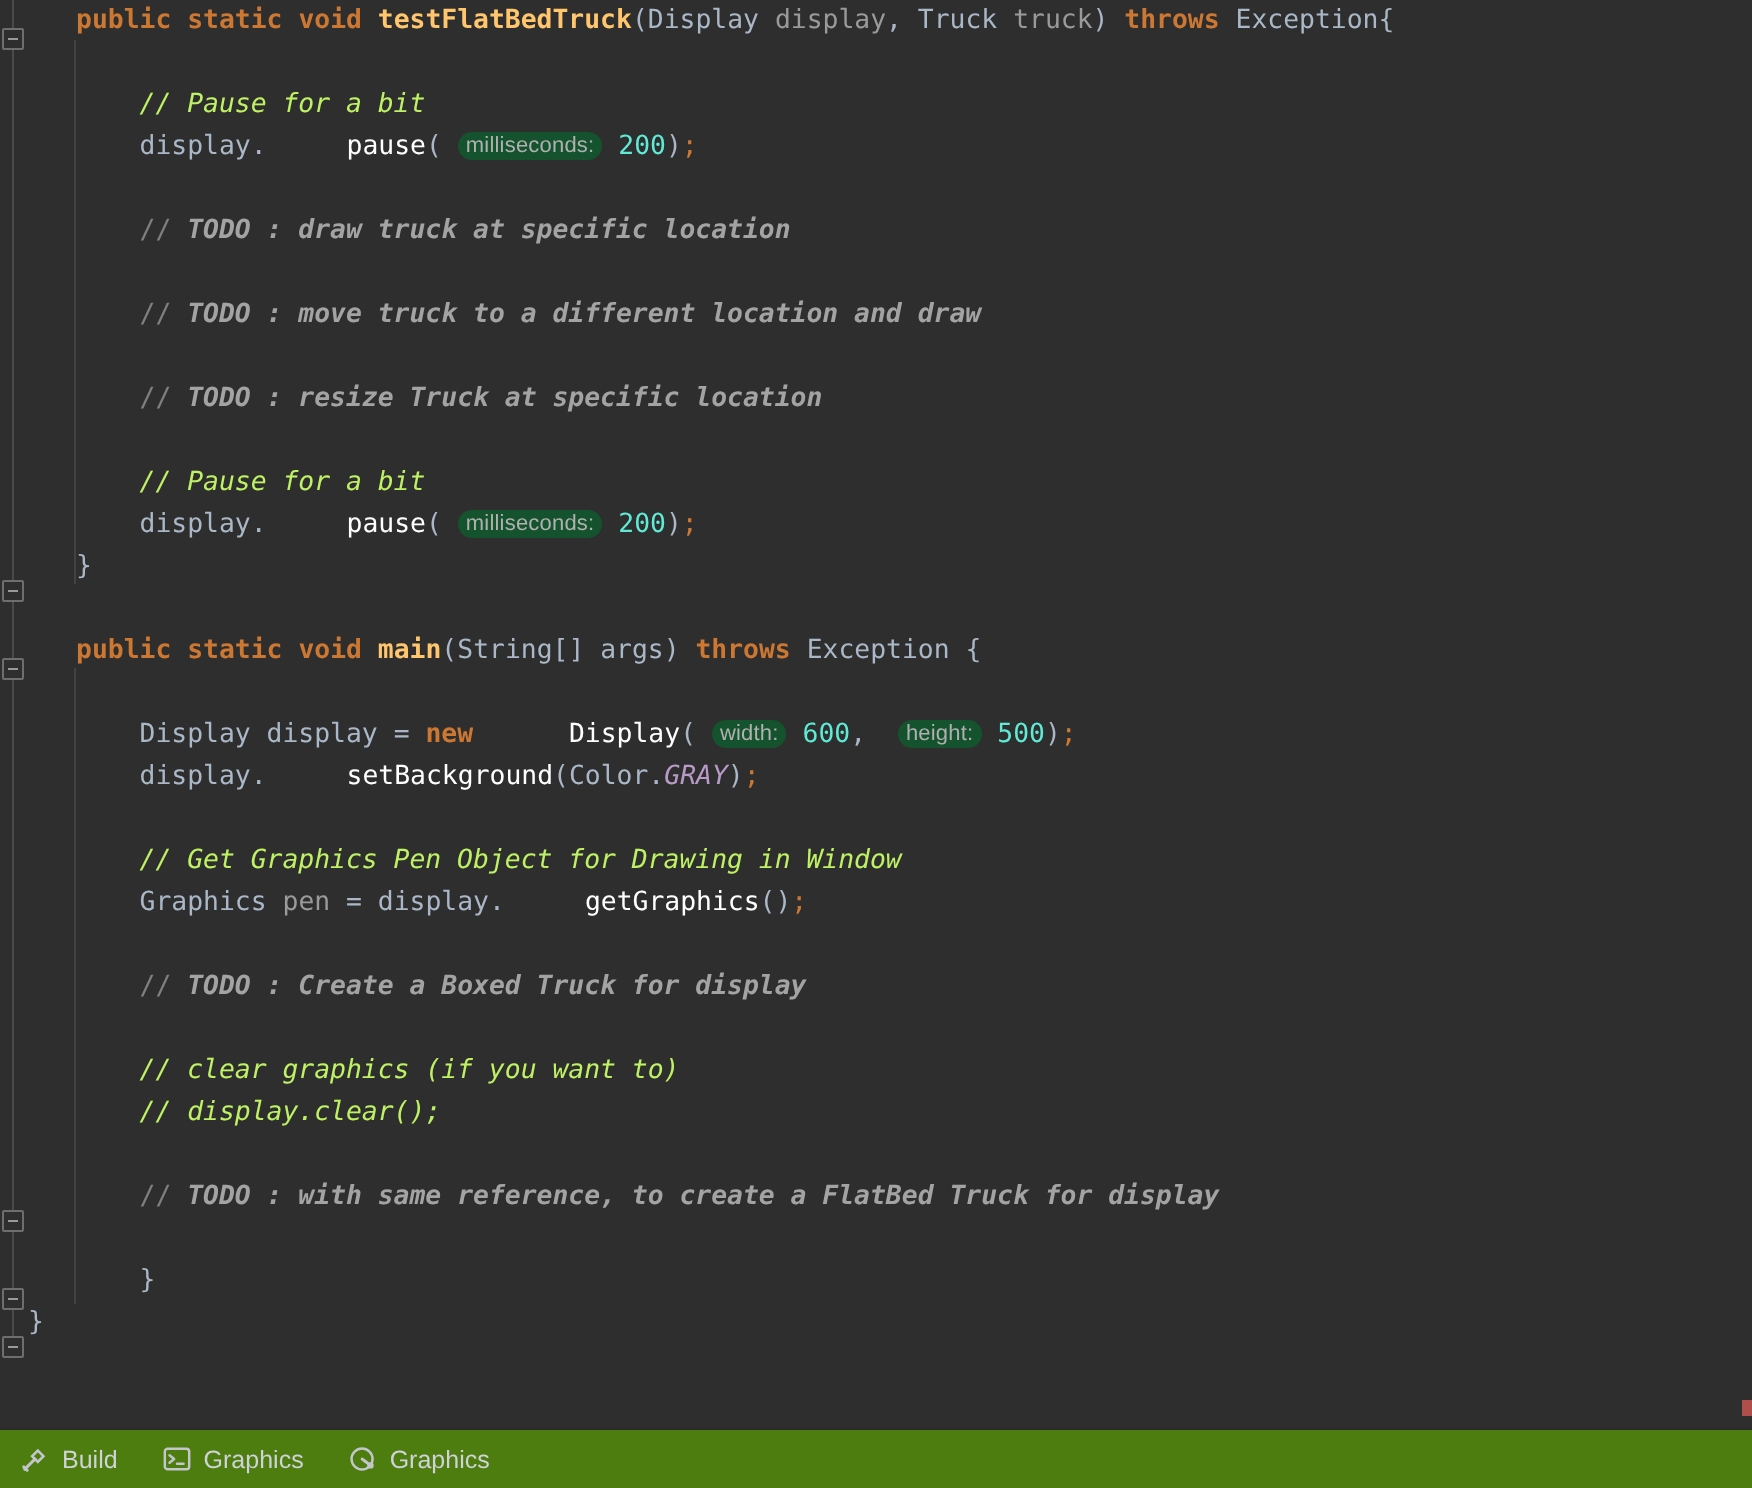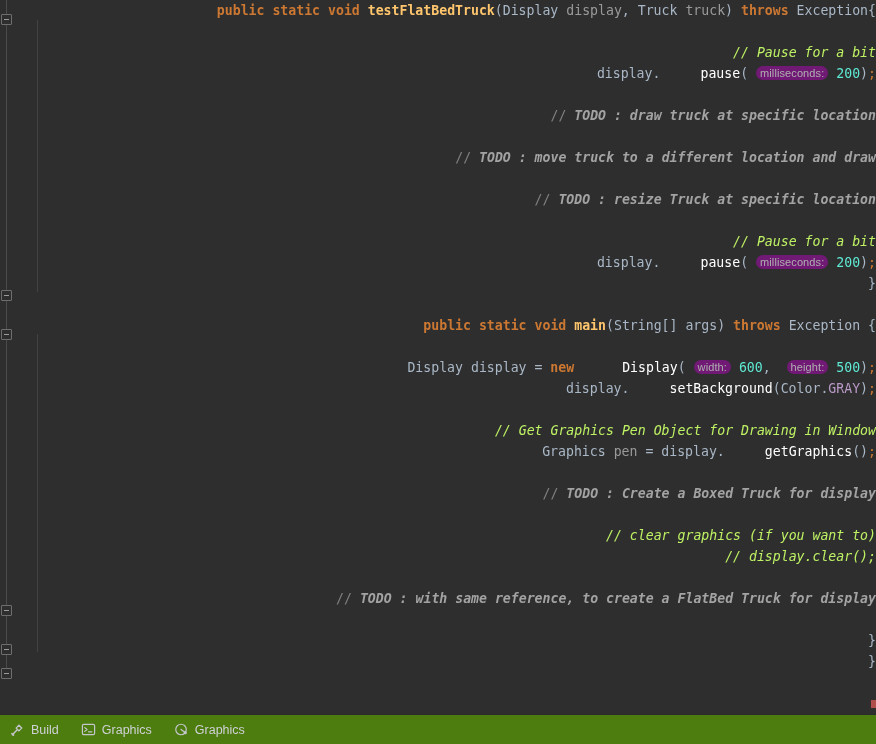--- a/index.html
+++ b/index.html
@@ -14,21 +14,20 @@
     font-family: "DejaVu Sans Mono", monospace;
   }
 
   #app {
     position: relative;
     width: 876px;
     height: 744px;
     background: #2e2e2e;
     display: flex;
     flex-direction: column;
-    text-align: right;
   }
 
   
   .editor-area {
     position: relative;
     flex: 1 1 auto;
     display: flex;
     overflow: hidden;
     background: #2e2e2e;
   }
@@ -102,27 +101,27 @@
   .type    { color: #a9b7c6; }
   .method  { color: #ffc66d; font-weight: bold; }
   .fn      { color: #ffffff; margin-left: 40px; }
   .local   { color: #9a9a9a; }
   .num     { color: #5eead4; }
   .punc    { color: #a9b7c6; }
   .semi    { color: #cc7832; }
   .cmt     { color: #bef264; font-style: italic; }
   .cmt-slash { color: #808080; }
   .todo    { color: #a3a3a3; font-style: italic; font-weight: bold; }
-  .static-field { color: #b999c7; }
+  .static-field { color: #b999c7; font-style: italic; }
   .plain   { color: #a9b7c6; }
 
   
   .hint {
     display: inline-block;
-    background: #701a75;
+    background: #14532d;
     color: #b0b0b0;
     border-radius: 7px;
     font-size: 11px;
     font-family: "Liberation Sans", sans-serif;
     padding: 0 4px;
     line-height: 14px;
     vertical-align: 1px;
     letter-spacing: 0.1px;
   }
 

